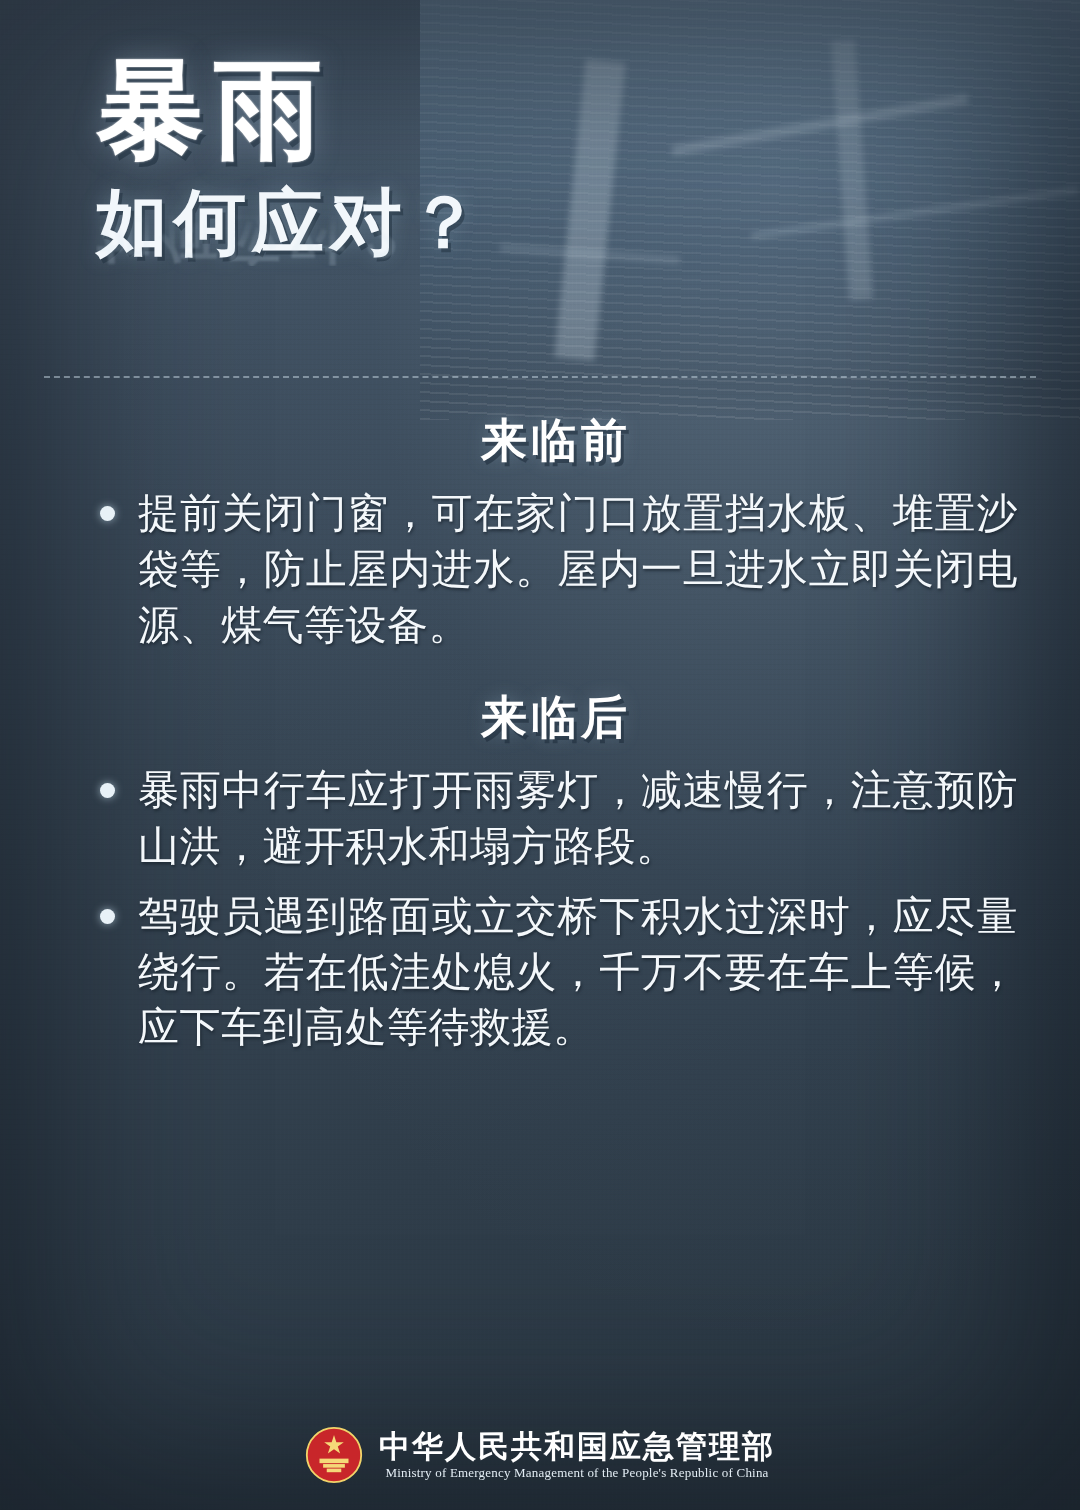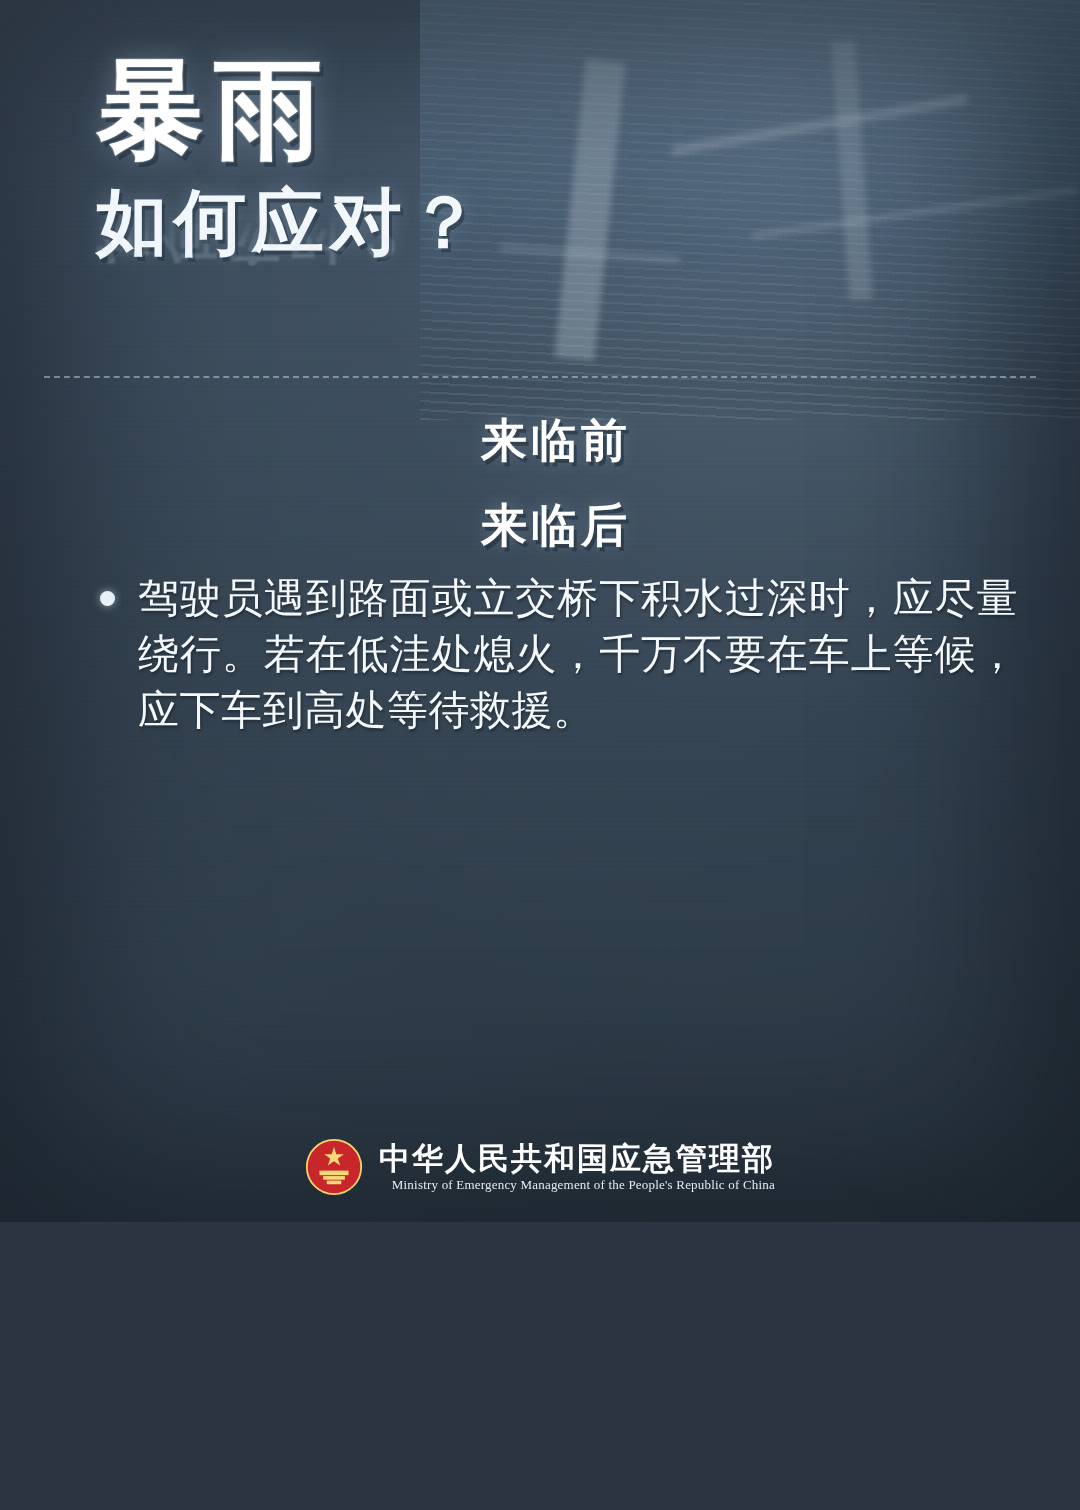--- a/index.html
+++ b/index.html
@@ -10,21 +10,21 @@
   body {
     width: 1080px;
     height: 1510px;
     overflow: hidden;
     font-family: "Liberation Sans", "DejaVu Sans", sans-serif;
   }
 
   .poster {
     position: relative;
     width: 1080px;
-    height: 1222px;
+    height: 1510px;
     background:
       radial-gradient(ellipse at 72% 12%, rgba(150,175,200,0.30) 0%, rgba(90,115,140,0.10) 38%, rgba(0,0,0,0) 62%),
       linear-gradient(160deg, #4a5a6b 0%, #3e4e5e 22%, #364553 45%, #2f3d4a 70%, #2a3742 100%);
     overflow: hidden;
   }
 
   
   .texture {
     position: absolute;
     inset: 0;
@@ -136,21 +136,21 @@
   .section-head {
     font-size: 46px;
     font-weight: 700;
     letter-spacing: 4px;
     color: #ffffff;
     margin: 14px 0 6px 32px;
     text-shadow: 3px 4px 0 rgba(28,42,56,0.55), 0 0 18px rgba(175,210,235,0.28);
     font-family: "DejaVu Sans", "Liberation Sans", sans-serif;
     text-align: center;
   }
-  .section-head.second { margin-top: 23px; }
+  .section-head.second { margin-top: 34px; }
 
   ul.bullets {
     list-style: none;
     margin: 0;
     padding: 0 10px 0 44px;
   }
   ul.bullets li {
     position: relative;
     color: #f4f8fb;
     font-size: 41px;
@@ -185,21 +185,21 @@
     justify-content: center;
     gap: 16px;
     z-index: 7;
   }
   .emblem {
     width: 58px;
     height: 58px;
     position: relative;
     flex: none;
   }
-  .footer-text { text-align: right; }
+  .footer-text { text-align: center; }
   .footer-cn {
     font-size: 31px;
     font-weight: 700;
     letter-spacing: 2px;
     color: #ffffff;
     font-family: "DejaVu Sans", "Liberation Sans", sans-serif;
     line-height: 1.1;
   }
   .footer-en {
     font-size: 13px;
@@ -230,24 +230,26 @@
     <div class="title-sub">如何应对？</div>
     <div class="title-sub-shadow">如何应对？</div>
   </div>
 
   <div class="divider"></div>
 
   <div class="content">
 
     <div class="section-head">来临前</div>
     <ul class="bullets">
+      <li>提前关闭门窗，可在家门口放置挡水板、堆置沙袋等，防止屋内进水。屋内一旦进水立即关闭电源、煤气等设备。</li>
     </ul>
 
     <div class="section-head second">来临后</div>
     <ul class="bullets">
+      <li>暴雨中行车应打开雨雾灯，减速慢行，注意预防山洪，避开积水和塌方路段。</li>
       <li>驾驶员遇到路面或立交桥下积水过深时，应尽量绕行。若在低洼处熄火，千万不要在车上等候，应下车到高处等待救援。</li>
     </ul>
 
   </div>
 
   <div class="footer">
     <div class="emblem">
       <svg viewBox="0 0 64 64" width="58" height="58" aria-hidden="true">
         <circle cx="32" cy="32" r="30" fill="#c8262a" stroke="#f1d46a" stroke-width="2"></circle>
         <path d="M32 10 L34.6 17.8 L42.8 17.8 L36.2 22.6 L38.8 30.4 L32 25.6 L25.2 30.4 L27.8 22.6 L21.2 17.8 L29.4 17.8 Z" fill="#f5d978"></path>

